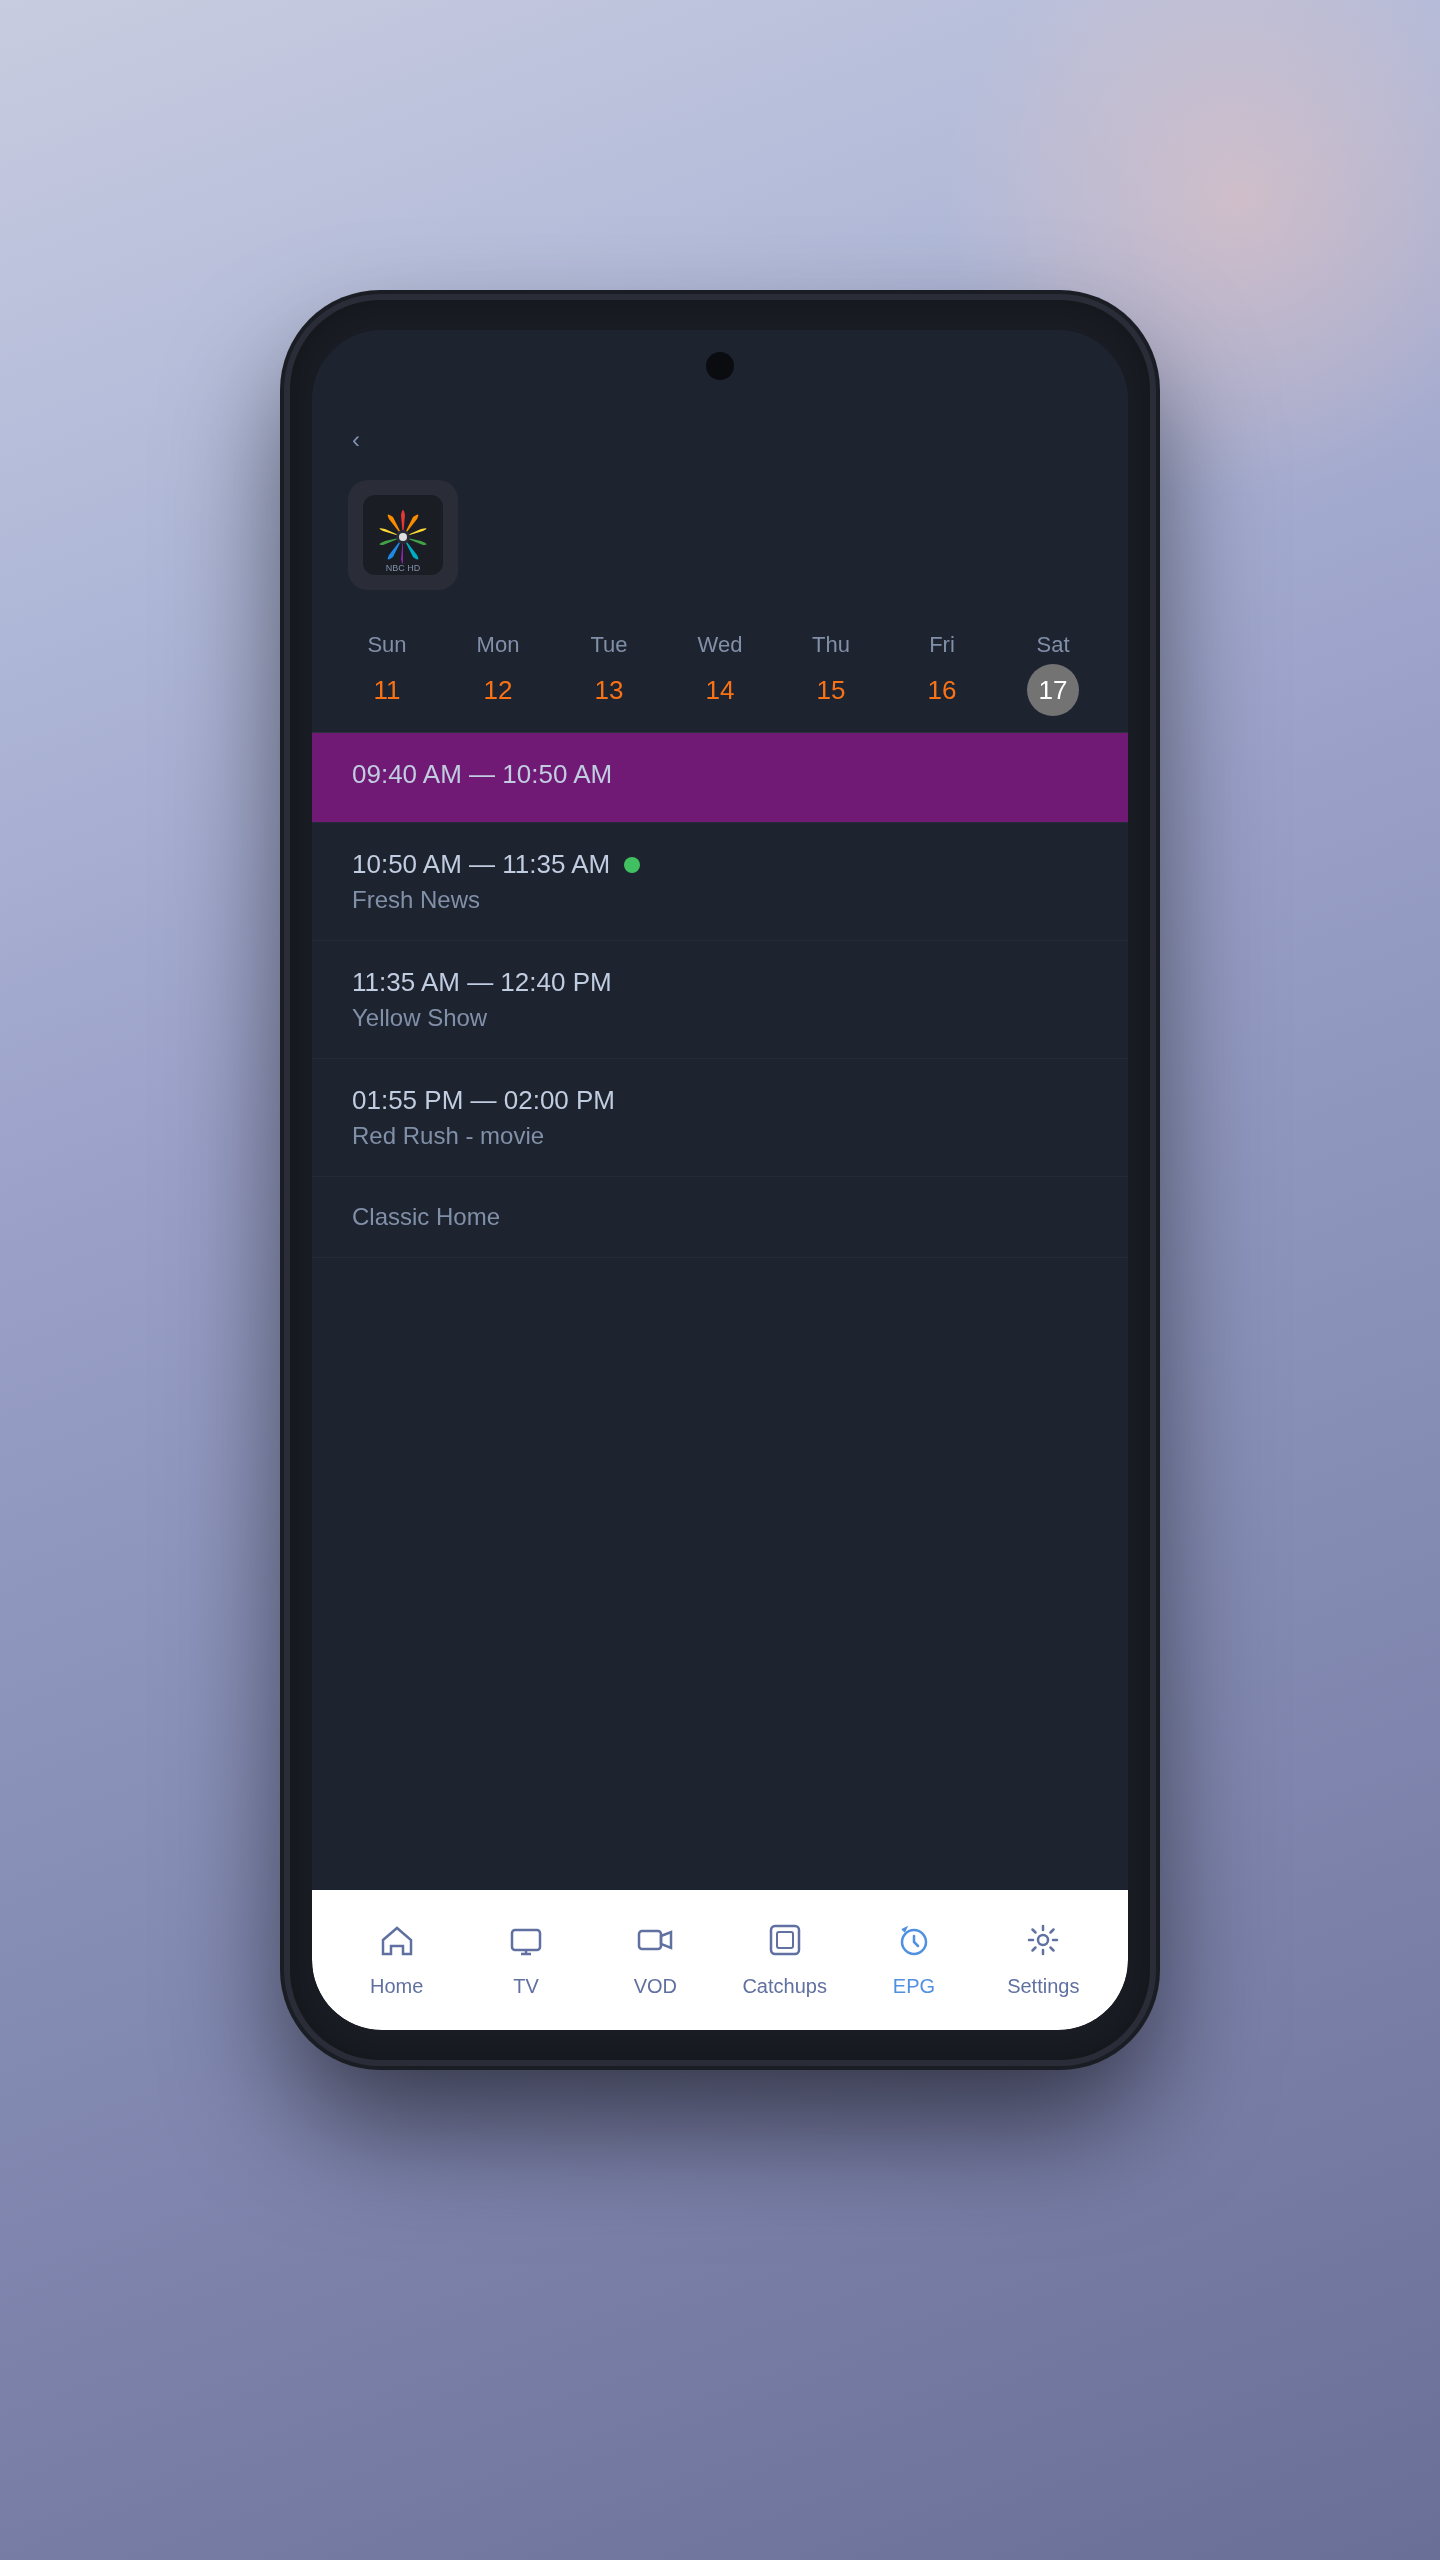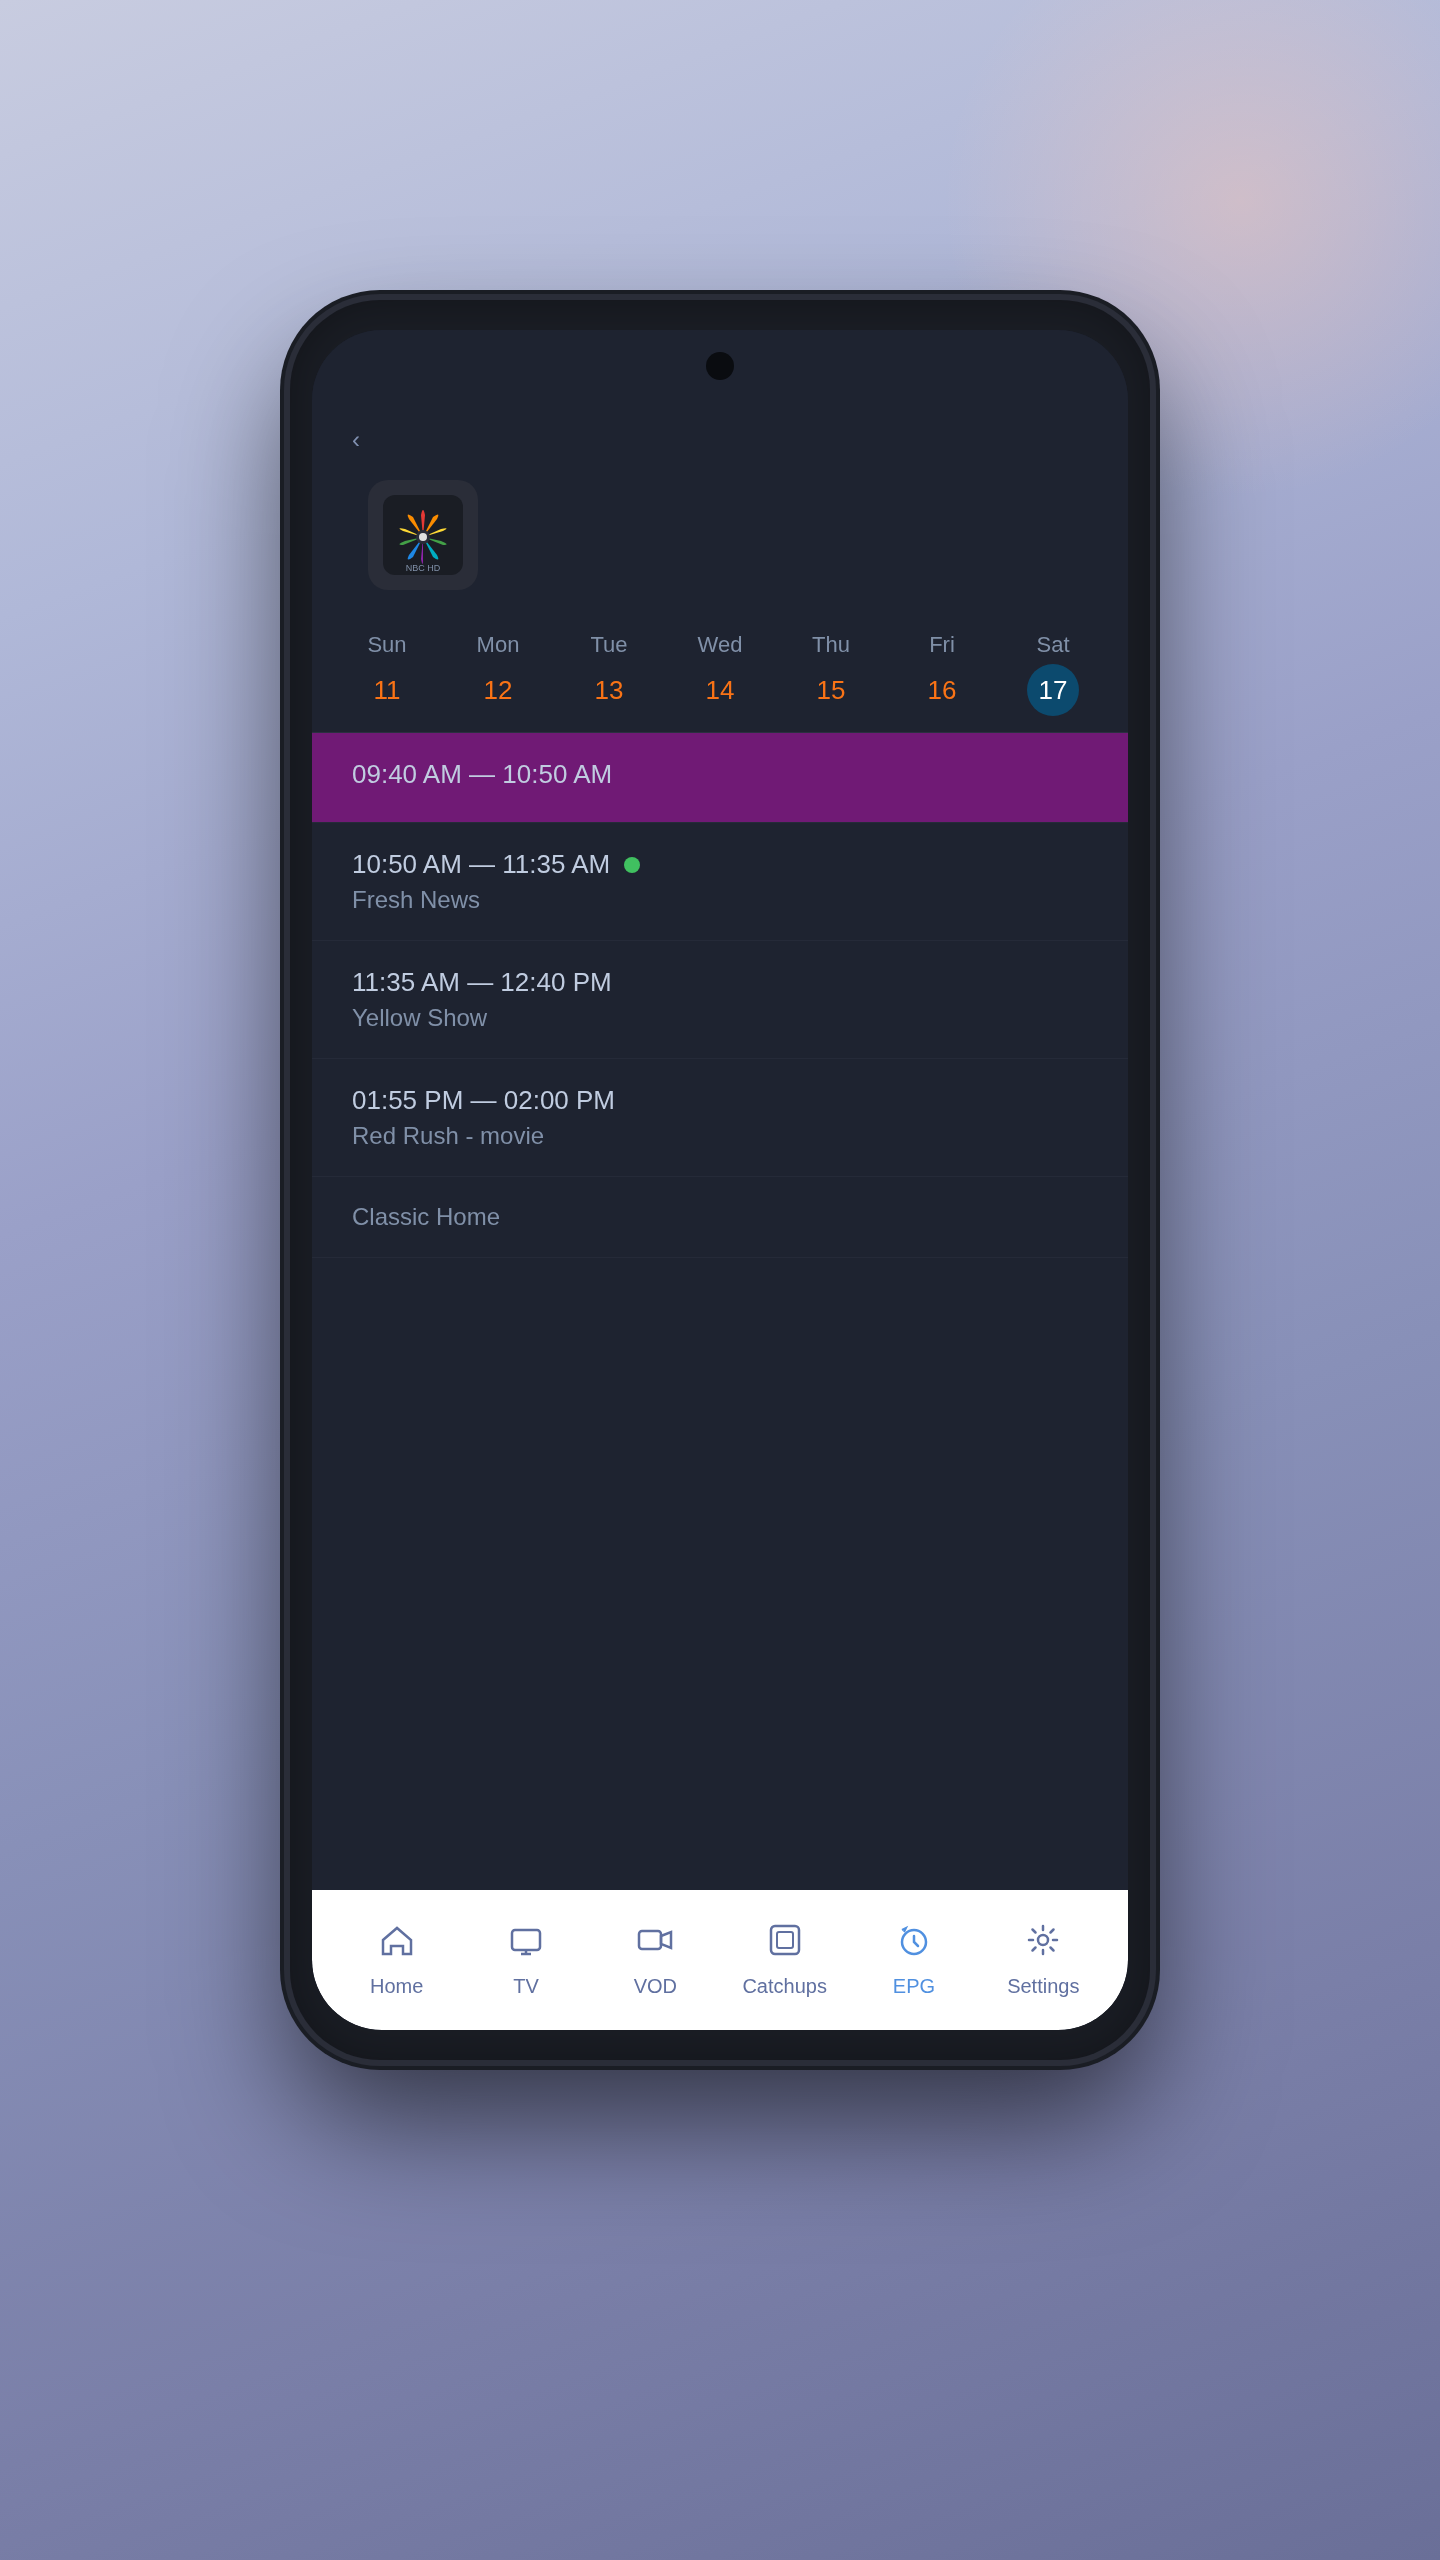--- a/index.html
+++ b/index.html
@@ -113,24 +113,23 @@
 
     .back-chevron {
       font-size: 24px;
       color: #8090b0;
     }
 
     
     .channel-header {
       display: flex;
       align-items: center;
-      padding: 10px 40px 30px 20px;
+      padding: 10px 40px 30px 36px;
       gap: 28px;
       flex-shrink: 0;
-      margin-left: 36px;
     }
 
     .channel-logo {
       width: 110px;
       height: 110px;
       background: #2a2d38;
       border-radius: 20px;
       display: flex;
       align-items: center;
       justify-content: center;
@@ -185,21 +184,21 @@
       font-size: 26px;
       width: 52px;
       height: 52px;
       display: flex;
       align-items: center;
       justify-content: center;
       border-radius: 50%;
     }
 
     .day-num.active {
-      background: #0c4a6e;
+      background: #737373;
       color: #ffffff;
     }
 
     
     .divider {
       height: 1px;
       background: #2a3040;
       margin: 0;
       flex-shrink: 0;
     }

